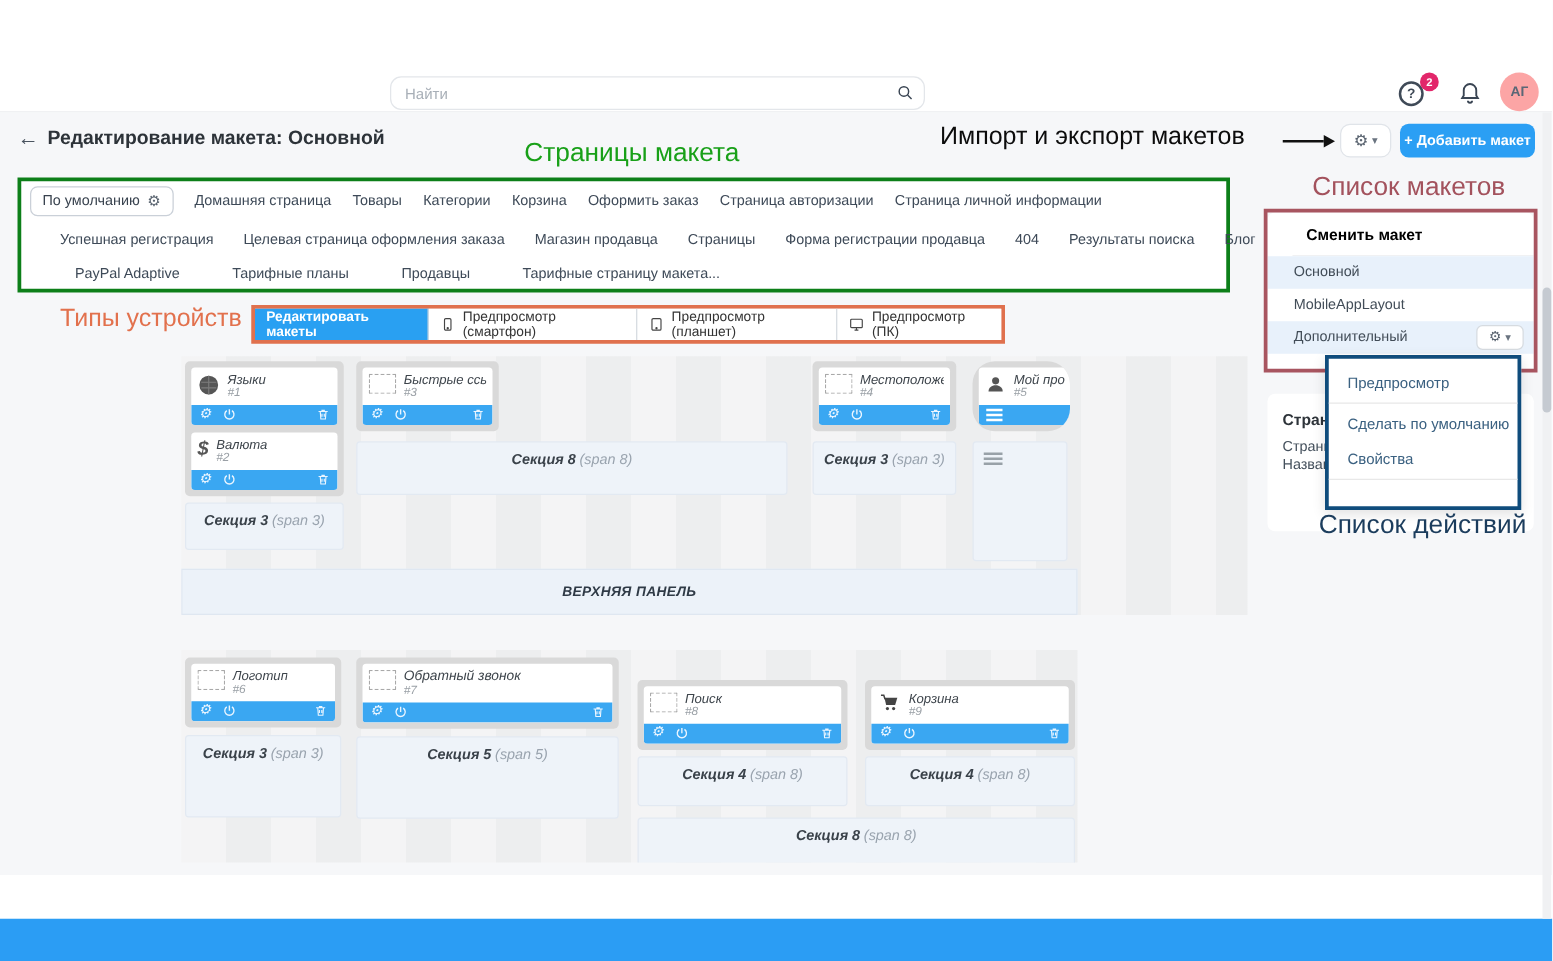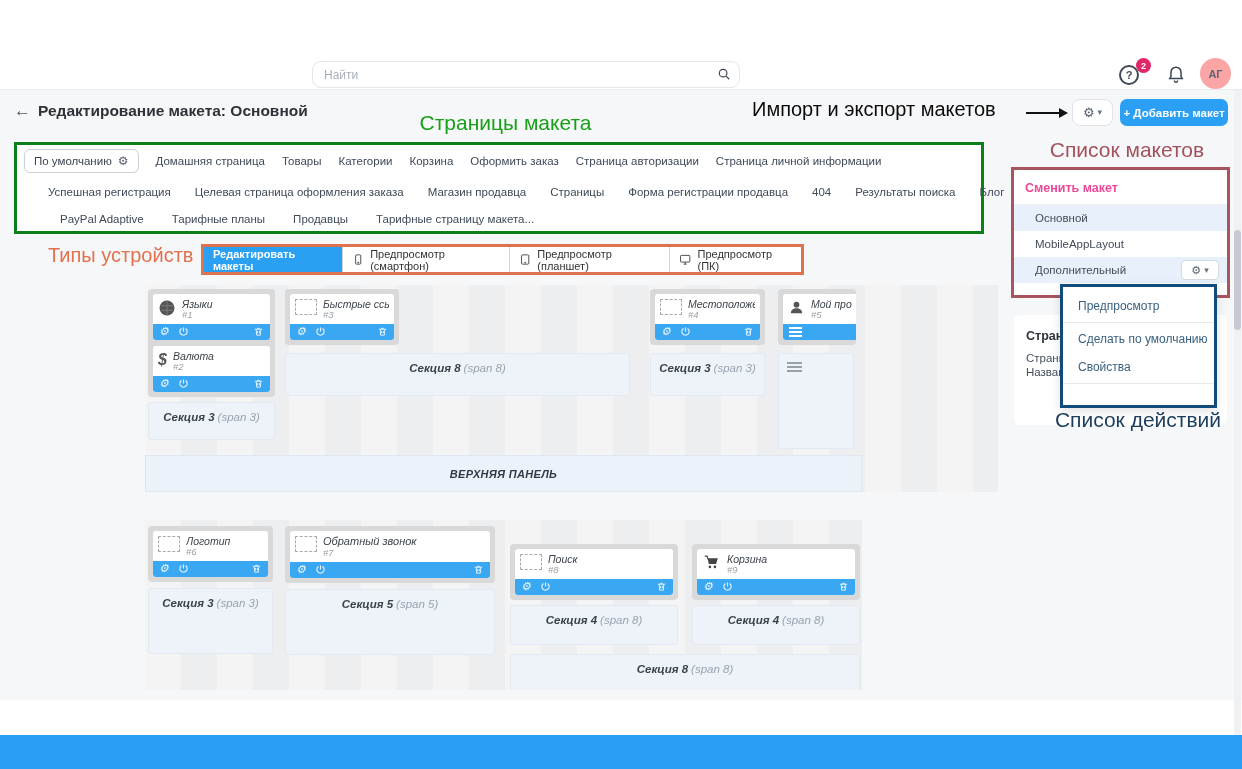--- a/index.html
+++ b/index.html
@@ -40,21 +40,21 @@
   .caret { font-size:9px; color:#6a7480; line-height:1; }
   .add-btn { position:absolute; left:1120px; top:99px; width:108px; height:27px; background:#2b9ff4; border-radius:7px;
              color:#fff; font-size:11.5px; font-weight:bold; display:flex; align-items:center; justify-content:center; cursor:pointer; }
 
   
   .anno-pages { position:absolute; left:398px; top:111px; width:215px; text-align:center; font-size:21px; color:#18a018; }
   .tabs-box { position:absolute; left:14px; top:142px; width:970px; height:92px; border:3px solid #0d7f19; background:#fff; }
   .tabs-row { display:flex; align-items:center; gap:17px; font-size:11.5px; color:#3e4a58; white-space:nowrap; }
   .tabs-row1 { height:32px; padding-left:7px; }
   .tabs-row2 { height:29px; padding-left:31px; gap:24px; }
-  .tabs-row3 { height:25px; padding-left:43px; gap:28px; }
+  .tabs-row3 { height:25px; padding-left:43px; gap:42px; }
   .tab { cursor:pointer; }
   .tab-active { display:inline-flex; align-items:center; gap:6px; border:1px solid #cad0d8; border-radius:6px;
                 padding:4px 9px; background:#fff; color:#39434f; }
   .tab-gear { font-size:12px; color:#5a6470; }
 
   
   .anno-devices { position:absolute; left:48px; top:244px; font-size:20px; color:#e2714d; }
   .device-box { position:absolute; left:201px; top:244px; width:603px; height:31px; border:3px solid #e0714e; display:flex; }
   .dev-btn { display:flex; align-items:center; gap:6px; background:#fff; border-right:1px solid #ccd2d9; font-size:11px;
              color:#333; padding:0 9px; cursor:pointer; }
@@ -88,21 +88,21 @@
   .panel { background:#eef3f9; border:1px solid #e2e9f2; border-radius:3px; text-align:center; font-size:11.5px; padding-top:8px; }
   .panel b { color:#3a424a; }
   .panel .sp { color:#99a3ae; margin-left:3px; }
   .top-panel { position:absolute; left:0; top:170px; width:717px; height:37px; background:#ecf2f9; border:1px solid #dfe7f1;
                display:flex; align-items:center; justify-content:center; font-size:11px; font-weight:bold; color:#2f3a46; letter-spacing:.3px; }
 
   
   .anno-layouts { position:absolute; left:1037px; top:138px; width:180px; text-align:center; font-size:21px; color:#a3525d; }
   .layouts-box { position:absolute; left:1011px; top:167px; width:219px; height:131px; border:3px solid #a85560; }
   .layouts-card { position:absolute; left:1014px; top:170px; width:213px; height:125px; background:#fff; border-radius:6px 6px 0 0; overflow:hidden; }
-  .layouts-header { font-size:12.5px; font-weight:bold; color:#ec4899; padding:11px 11px 9px 11px; border-bottom:1px solid #f0f1f3; }
+  .layouts-header { font-size:12.5px; font-weight:bold; color:#000000; padding:11px 11px 9px 11px; border-bottom:1px solid #f0f1f3;margin-left:20px; }
   .lrow { height:26px; display:flex; align-items:center; padding:0 21px; font-size:11.5px; color:#424d58; cursor:pointer; position:relative; }
   .lrow.sel { background:#e8f1fb; }
   .lrow-gear { position:absolute; right:8px; top:3px; width:38px; height:20px; background:#fff; border:1px solid #d6dbe0;
                border-radius:5px; display:flex; align-items:center; justify-content:center; gap:3px; cursor:pointer; }
   .lrow-gear .gear-glyph { font-size:11px; }
   .pages-card { position:absolute; left:1014px; top:315px; width:213px; height:110px; background:#fff; border-radius:6px; padding:14px 12px; }
   .pages-title { font-size:12.5px; font-weight:bold; color:#2e343a; }
   .pages-line { font-size:11.5px; color:#44505c; margin-top:9px; }
   .actions-box { position:absolute; left:1060px; top:284px; width:157px; height:124px; border:3px solid #0f4c7c; background:#fff;
                  box-shadow:0 3px 10px rgba(0,0,0,.12); }
@@ -338,21 +338,21 @@
             </span>
           </div>
         </div>
       </div>
       <div class="panel" style="margin-top:8px; height:43px;">
         <b>Секция 3</b><span class="sp">(span 3)</span>
       </div>
     </div>
 
     <div class="col" style="left:633px; top:4px; width:220px;">
-      <div class="wrap" style="width:78px; overflow:hidden;">
+      <div class="wrap" style="width:78px; overflow:hidden;border-radius:18px;">
         <div class="bcard" style="width:90px;">
           <div class="bhead" style="padding-right:0;">
             <span class="bicon">
               <svg width="17" height="17" viewBox="0 0 24 24" fill="#555">
                   <circle cx="12" cy="8" r="4"></circle>
                   <path d="M4 20c0-4.4 3.6-7 8-7s8 2.6 8 7z"></path>
                 </svg>
             </span>
             <span class="bmeta">
               <span class="bname">Мой про</span>

